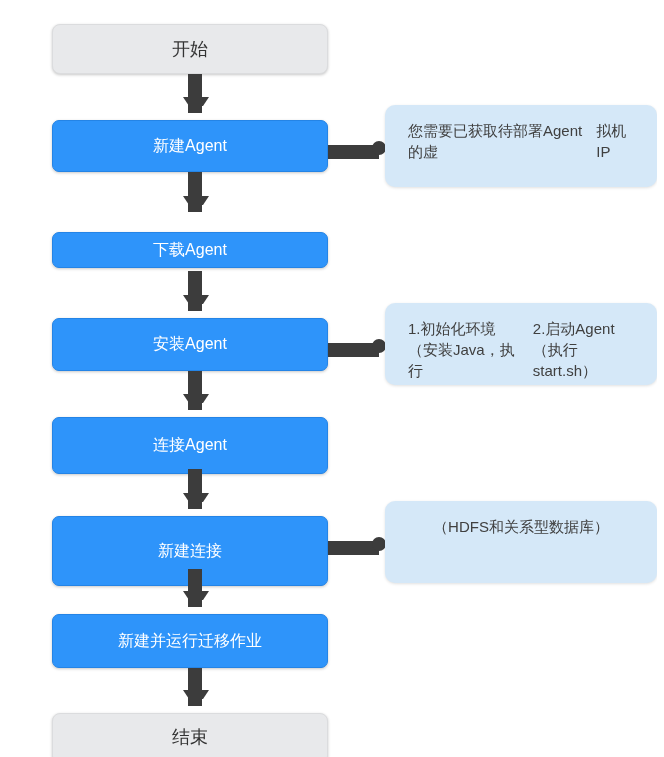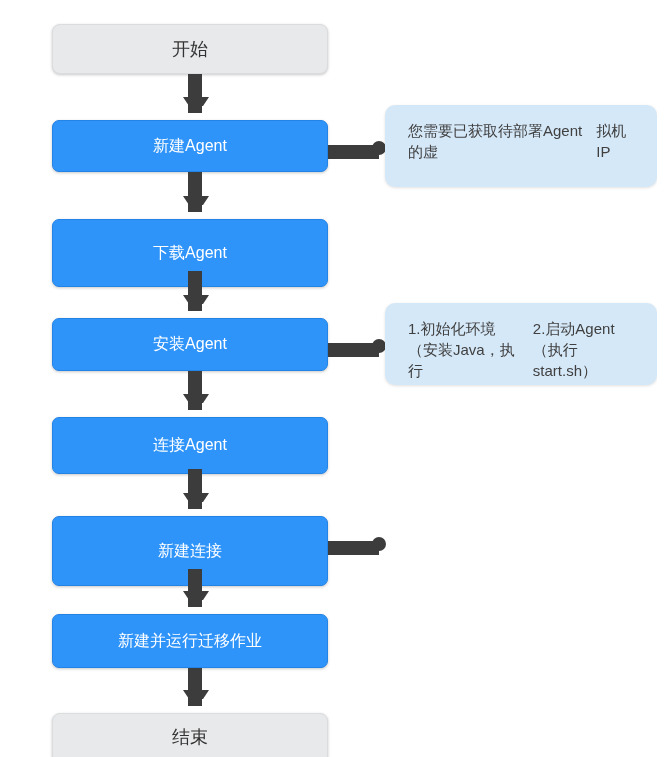--- a/index.html
+++ b/index.html
@@ -111,21 +111,21 @@
 <div class="canvas">
 
   <div class="node terminal" style="top:10px;height:50px;">
     <span>开始</span>
   </div>
 
   <div class="node process" style="top:106px;height:52px;">
     <span>新建Agent</span>
   </div>
 
-  <div class="node process" style="top:205px;height:68px;">
+  <div class="node process" style="top:218px;height:36px;">
     <span>下载Agent</span>
   </div>
 
   <div class="node process" style="top:304px;height:53px;">
     <span>安装Agent</span>
   </div>
 
   <div class="node process" style="top:403px;height:57px;align-items:center;">
     <span>连接Agent</span>
   </div>
@@ -184,14 +184,17 @@
   <div class="annotation" style="top:91px;">
     <div>您需要已获取待部署Agent的虚</div>
     <div>拟机IP</div>
   </div>
 
   <div class="annotation" style="top:289px;">
     <div>1.初始化环境（安装Java，执行</div>
     <div>2.启动Agent（执行start.sh）</div>
   </div>
 
+  <div class="annotation" style="top:487px;">
+    <div>（HDFS和关系型数据库）</div>
+  </div>
 
 </div>
 
 </body></html>

